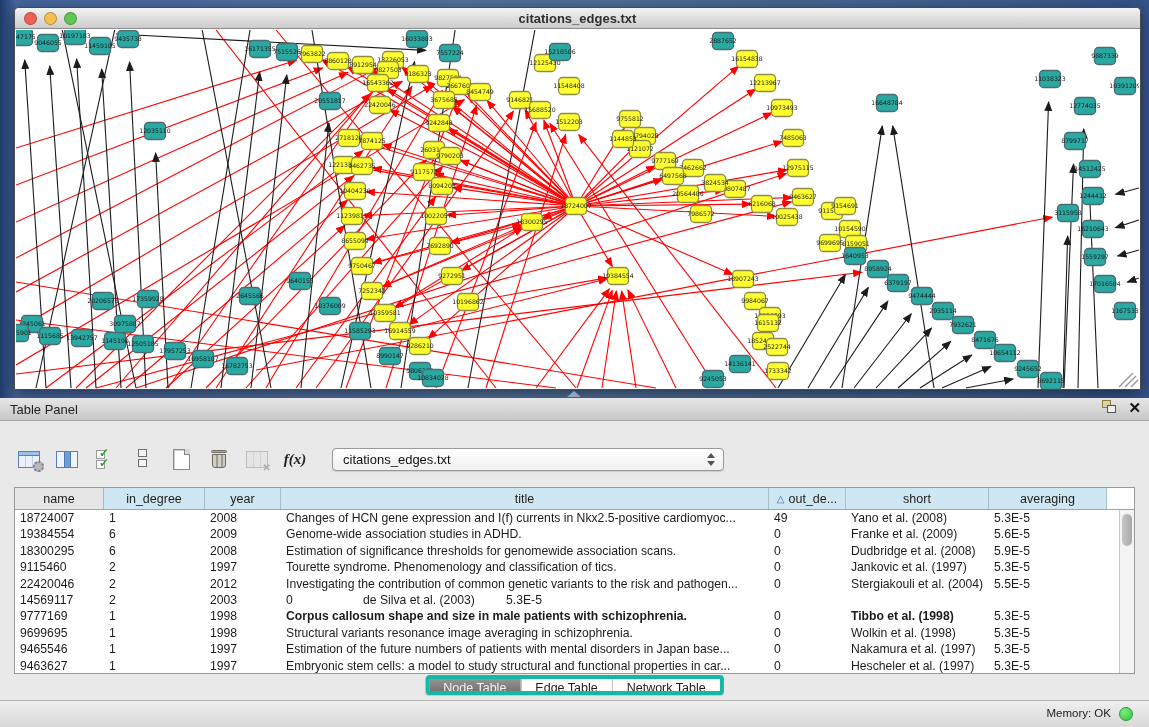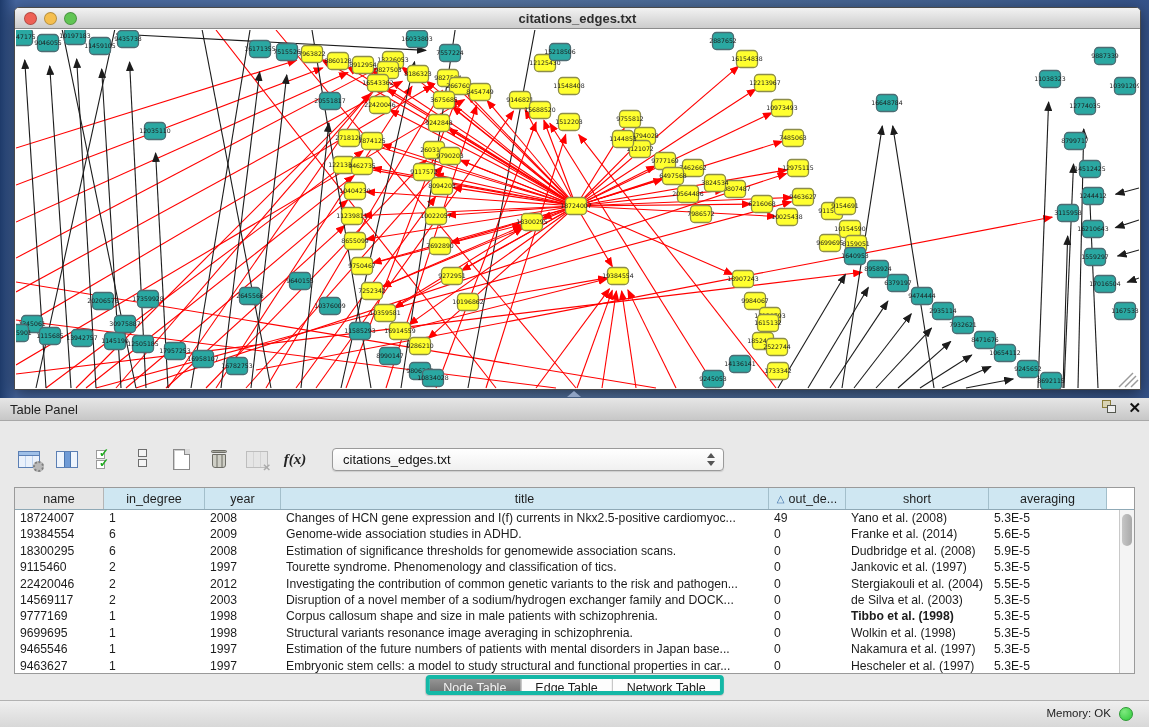--- a/index.html
+++ b/index.html
@@ -917,21 +917,21 @@
           <div class="td" style="width: 77px;">49</div>
           <div class="td" style="width: 143px;">Yano et al. (2008)</div>
           <div class="td" style="width: 118px;">5.3E-5</div>
         </div>
         <div class="trow">
           <div class="td" style="width: 89px;">19384554</div>
           <div class="td" style="width: 101px;">6</div>
           <div class="td" style="width: 76px;">2009</div>
           <div class="td" style="width: 488px;">Genome-wide association studies in ADHD.</div>
           <div class="td" style="width: 77px;">0</div>
-          <div class="td" style="width: 143px;">Franke et al. (2014)</div>
+          <div class="td" style="width: 143px;">Franke et al. (2009)</div>
           <div class="td" style="width: 118px;">5.6E-5</div>
         </div>
         <div class="trow">
           <div class="td" style="width: 89px;">18300295</div>
           <div class="td" style="width: 101px;">6</div>
           <div class="td" style="width: 76px;">2008</div>
           <div class="td" style="width: 488px;">Estimation of significance thresholds for genomewide association scans.</div>
           <div class="td" style="width: 77px;">0</div>
           <div class="td" style="width: 143px;">Dudbridge et al. (2008)</div>
           <div class="td" style="width: 118px;">5.9E-5</div>
@@ -951,30 +951,29 @@
           <div class="td" style="width: 76px;">2012</div>
           <div class="td" style="width: 488px;">Investigating the contribution of common genetic variants to the risk and pathogen...</div>
           <div class="td" style="width: 77px;">0</div>
           <div class="td" style="width: 143px;">Stergiakouli et al. (2004)</div>
           <div class="td" style="width: 118px;">5.5E-5</div>
         </div>
         <div class="trow">
           <div class="td" style="width: 89px;">14569117</div>
           <div class="td" style="width: 101px;">2</div>
           <div class="td" style="width: 76px;">2003</div>
-          <div class="td" style="width: 488px;">Disruption of a novel member of a sodium/hydrogen exchanger family and DOCK...</div>
           <div class="td" style="width: 77px;">0</div>
           <div class="td" style="width: 143px;">de Silva et al. (2003)</div>
           <div class="td" style="width: 118px;">5.3E-5</div>
         </div>
         <div class="trow">
           <div class="td" style="width: 89px;">9777169</div>
           <div class="td" style="width: 101px;">1</div>
           <div class="td" style="width: 76px;">1998</div>
-          <div class="td" style="width: 488px;">Corpus callosum shape and size in male patients with schizophrenia.</div>
+          <div class="td" style="width: 488px; font-weight: bold;">Corpus callosum shape and size in male patients with schizophrenia.</div>
           <div class="td" style="width: 77px;">0</div>
           <div class="td" style="width: 143px; font-weight: bold;">Tibbo et al. (1998)</div>
           <div class="td" style="width: 118px;">5.3E-5</div>
         </div>
         <div class="trow">
           <div class="td" style="width: 89px;">9699695</div>
           <div class="td" style="width: 101px;">1</div>
           <div class="td" style="width: 76px;">1998</div>
           <div class="td" style="width: 488px;">Structural variants resonance image averaging in schizophrenia.</div>
           <div class="td" style="width: 77px;">0</div>

